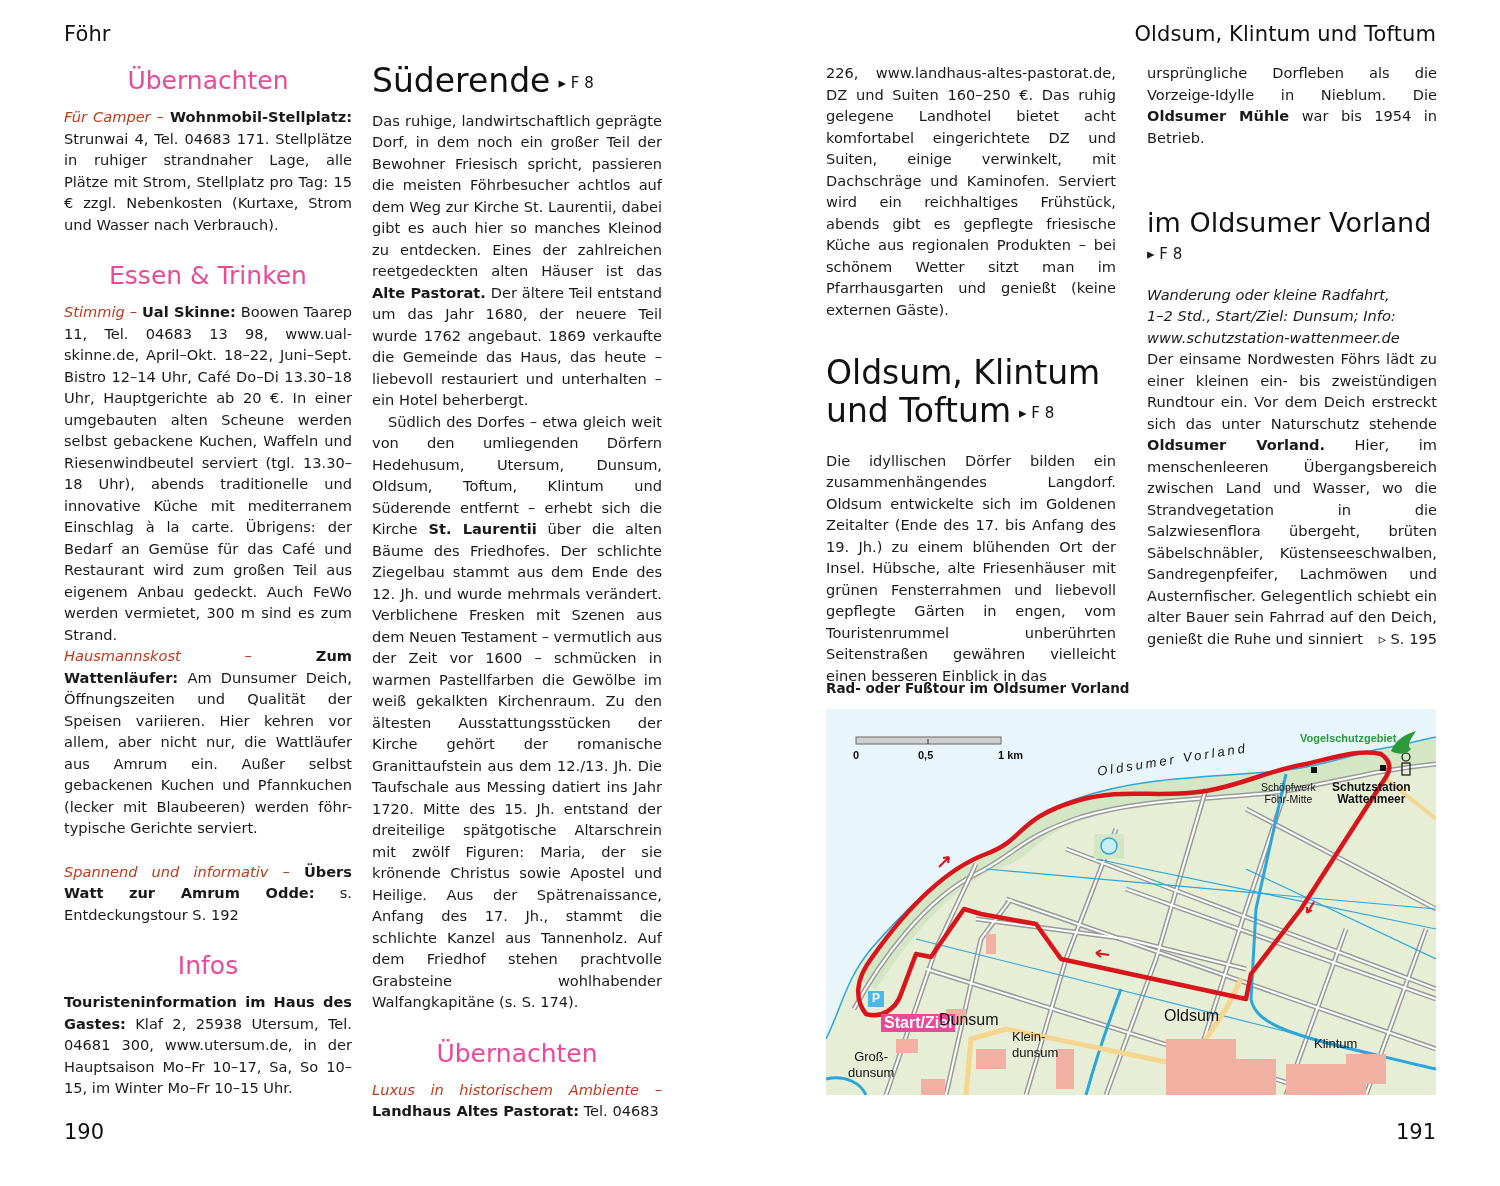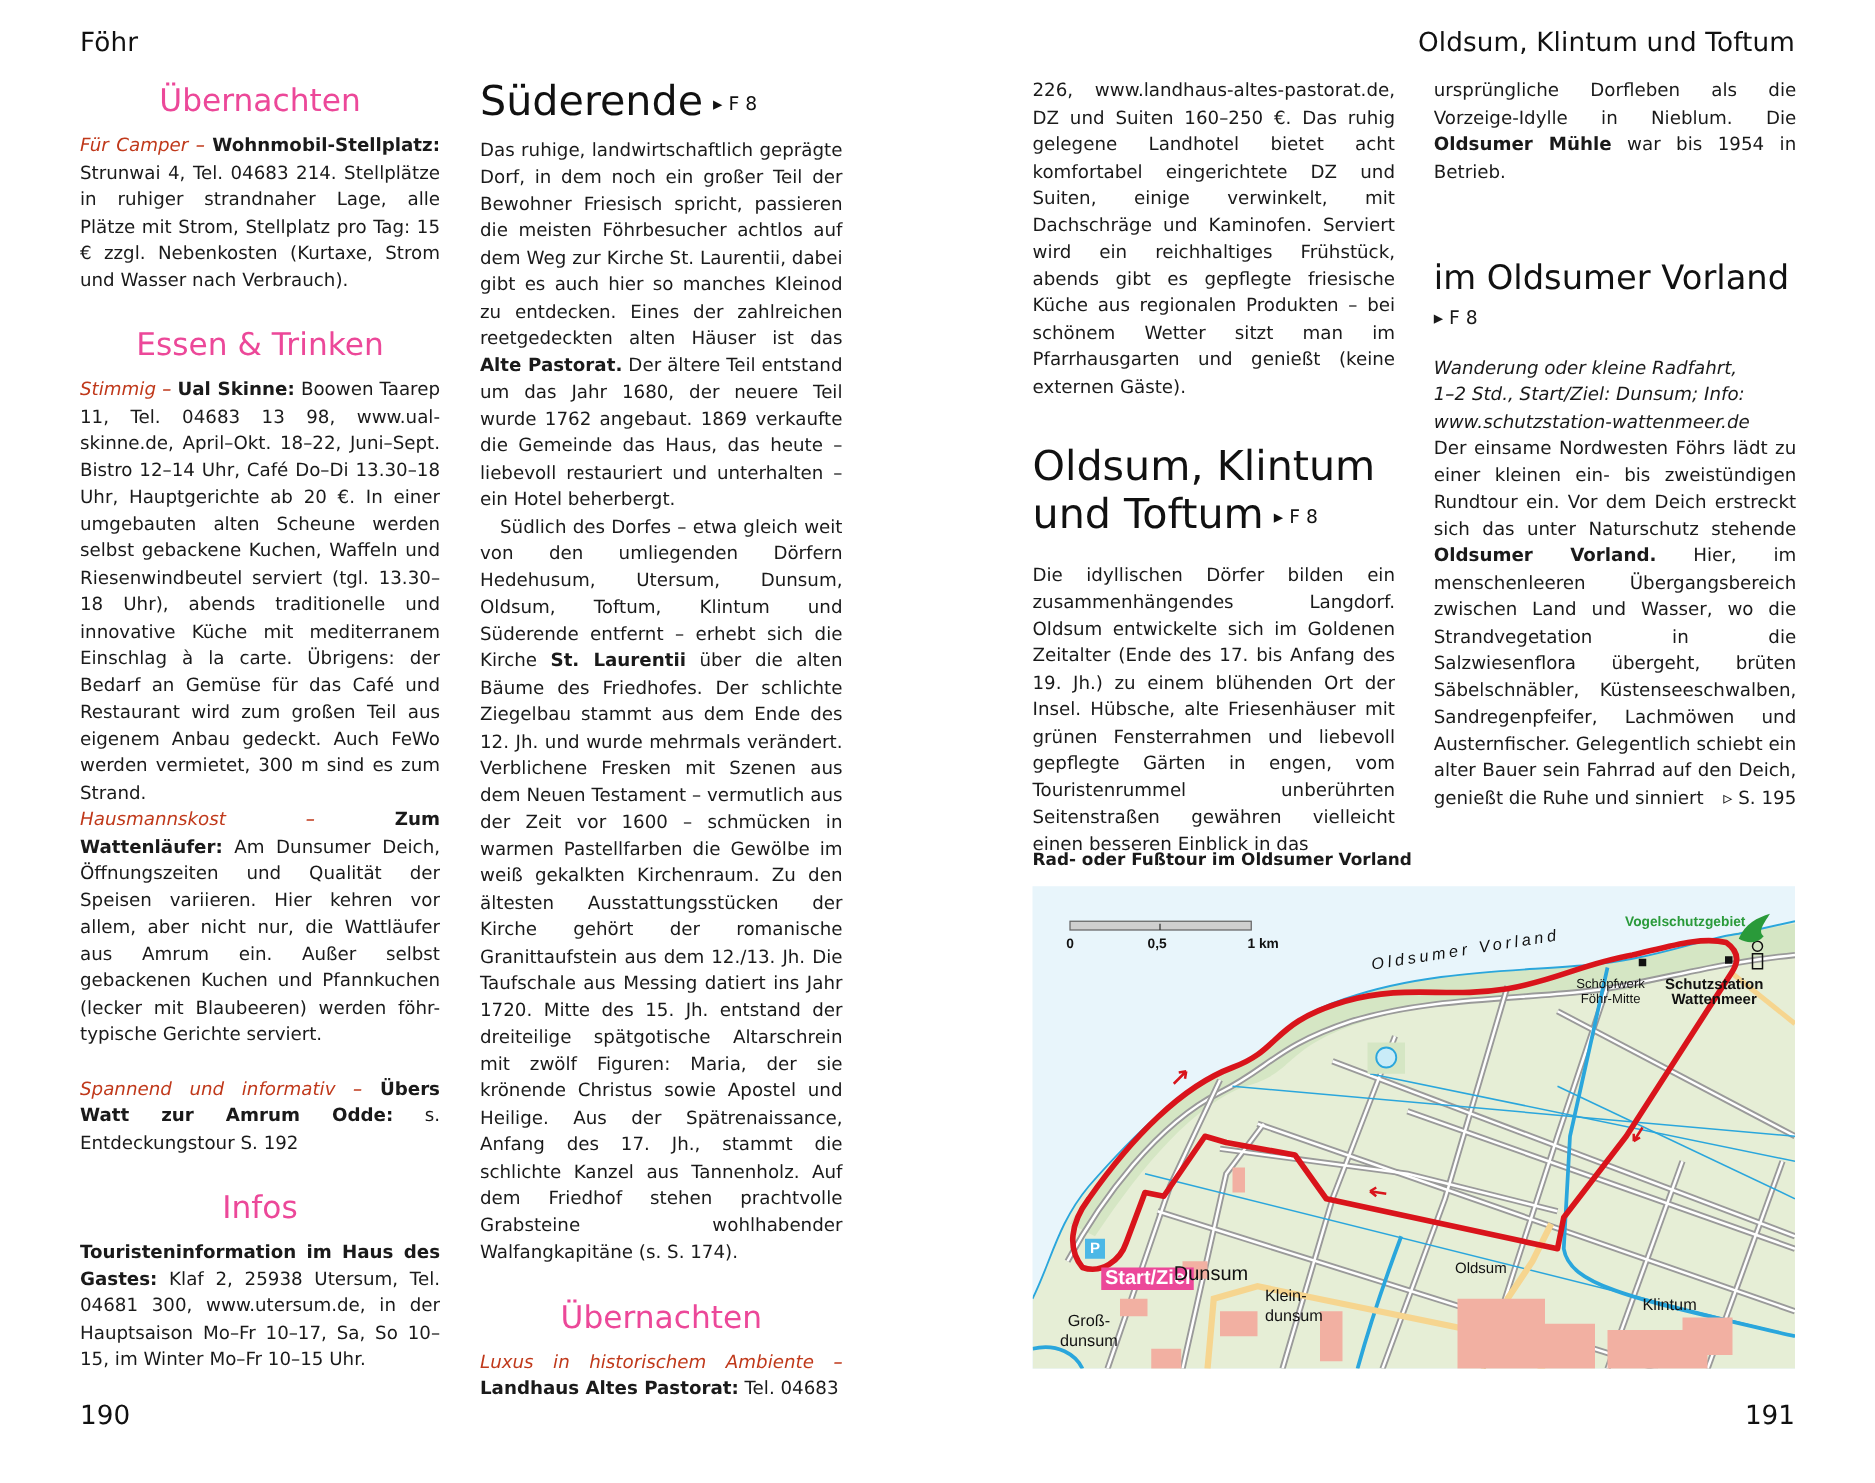--- a/index.html
+++ b/index.html
@@ -6,21 +6,21 @@
     html, body { width: 1500px; height: 1186px; background: #ffffff; overflow: hidden; }
     body { position: relative; font-family: "DejaVu Sans", "Liberation Sans", sans-serif; color: #1a1a1a; }
     .running-head { position: absolute; top: 22px; font-size: 21px; color: #111; letter-spacing: 0.1px; }
     .running-head.left { left: 64px; }
     .running-head.right { right: 64px; }
     .page-num { position: absolute; top: 1120px; font-size: 21px; color: #111; }
     .page-num.left { left: 64px; }
     .page-num.right { right: 64px; }
     .col { position: absolute; top: 62px; width: 290px; font-size: 14.6px; line-height: 21.5px; text-align: justify; hyphens: manual; }
     .col.c1 { left: 64px; width: 288px; }
-    .col.c2 { left: 384px; width: 290px; }
+    .col.c2 { left: 372px; width: 290px; }
     .col.c3 { left: 826px; width: 290px; }
     .col.c4 { left: 1147px; width: 290px; }
     .sec-head { color: #ec4899; font-size: 25px; line-height: 30px; margin: 4px 0 10px 0; font-weight: normal; text-align: center; }
     .sec-gap { height: 22px; }
     .lead { color: #c0391b; font-style: italic; }
     .b { font-weight: bold; }
     .place-head { font-size: 33px; line-height: 38px; font-weight: normal; text-align: left; color: #111; margin: 0 0 8px 0; }
     .place-head .ref { font-size: 15px; vertical-align: middle; margin-left: 8px; }
     .tour-head { font-size: 27px; line-height: 31px; font-weight: normal; text-align: left; color: #111; margin: 0; }
     .tour-ref { font-size: 15px; margin: 6px 0 18px 0; }
@@ -34,21 +34,21 @@
     .map-label { position: absolute; font-family: "Liberation Sans", sans-serif; color: #111; white-space: nowrap; }
   </style>
 </head>
 <body>
 
 <div class="running-head left">Föhr</div>
 <div class="running-head right">Oldsum, Klintum und Toftum</div>
 
 <div class="col c1">
   <h2 class="sec-head">Übernachten</h2>
-  <p><span class="lead">Für Camper –</span> <span class="b">Wohnmobil-Stellplatz:</span> <span>Strunwai 4, Tel. 04683 214. Stellplätze in ruhiger strandnaher Lage, alle Plätze mit Strom, Stellplatz pro Tag: 15 € zzgl. Nebenkosten (Kurtaxe, Strom und Wasser nach Verbrauch).</span></p>
+  <p><span class="lead">Für Camper –</span> <span class="b">Wohnmobil-Stellplatz:</span> <span>Strunwai 4, Tel. 04683 171. Stellplätze in ruhiger strandnaher Lage, alle Plätze mit Strom, Stellplatz pro Tag: 15 € zzgl. Nebenkosten (Kurtaxe, Strom und Wasser nach Verbrauch).</span></p>
   <div class="sec-gap"></div>
   <h2 class="sec-head">Essen &amp; Trinken</h2>
   <p><span class="lead">Stimmig –</span> <span class="b">Ual Skinne:</span> <span>Boowen Taarep 11, Tel. 04683 13 98, www.ual-skinne.de, April–Okt. 18–22, Juni–Sept. Bistro 12–14 Uhr, Café Do–Di 13.30–18 Uhr, Hauptgerichte ab 20 €. In einer umgebauten alten Scheune werden selbst gebackene Kuchen, Waffeln und Riesenwindbeutel serviert (tgl. 13.30–18 Uhr), abends traditionelle und innovative Küche mit mediterranem Einschlag à la carte. Übrigens: der Bedarf an Gemüse für das Café und Restaurant wird zum großen Teil aus eigenem Anbau gedeckt. Auch FeWo werden vermietet, 300 m sind es zum Strand.</span></p>
   <p><span class="lead">Hausmannskost –</span> <span class="b">Zum Wattenläufer:</span> <span>Am Dunsumer Deich, Öffnungszeiten und Qualität der Speisen variieren. Hier kehren vor allem, aber nicht nur, die Wattläufer aus Amrum ein. Außer selbst gebackenen Kuchen und Pfannkuchen (lecker mit Blaubeeren) werden föhr-typische Gerichte serviert.</span></p>
   <div class="sec-gap"></div>
   <p><span class="lead">Spannend und informativ –</span> <span class="b">Übers Watt zur Amrum Odde:</span> <span>s. Entdeckungstour S. 192</span></p>
   <div class="sec-gap"></div>
   <h2 class="sec-head">Infos</h2>
   <p><span class="b">Touristeninformation im Haus des Gastes:</span> <span>Klaf 2, 25938 Utersum, Tel. 04681 300, www.utersum.de, in der Hauptsaison Mo–Fr 10–17, Sa, So 10–15, im Winter Mo–Fr 10–15 Uhr.</span></p>
 </div>
@@ -179,18 +179,18 @@
   <span class="map-label" style="left:172px;top:40px;font-size:11px;font-weight:bold;">1 km</span>
   <span class="map-label" style="left:270px;top:55px;font-size:13px;font-style:italic;letter-spacing:3px;transform:rotate(-9deg);transform-origin:left top;">Oldsumer Vorland</span>
   <span class="map-label" style="left:474px;top:23px;font-size:11px;font-weight:bold;color:#2a9a3a;">Vogelschutzgebiet</span>
   <span class="map-label" style="left:435px;top:72px;font-size:10.5px;line-height:12px;text-align:center;"><span>Schöpfwerk</span><br><span>Föhr-Mitte</span></span>
   <span class="map-label" style="left:506px;top:72px;font-size:12px;line-height:12px;font-weight:bold;text-align:center;"><span>Schutzstation</span><br><span>Wattenmeer</span></span>
   <span class="map-label" style="left:46px;top:282px;font-size:12px;font-weight:bold;color:#fff;">P</span>
   <span class="map-label" style="left:55px;top:305px;font-size:16px;font-weight:bold;color:#fff;background:#ec4899;padding:0 3px;">Start/Ziel</span>
   <span class="map-label" style="left:113px;top:302px;font-size:16px;">Dunsum</span>
   <span class="map-label" style="left:186px;top:320px;font-size:13px;line-height:16px;"><span>Klein-</span><br><span>dunsum</span></span>
   <span class="map-label" style="left:22px;top:340px;font-size:13px;line-height:16px;text-align:center;"><span>Groß-</span><br><span>dunsum</span></span>
-  <span class="map-label" style="left:338px;top:298px;font-size:12px;">Oldsum</span>
+  <span class="map-label" style="left:338px;top:298px;font-size:16px;">Oldsum</span>
   <span class="map-label" style="left:488px;top:327px;font-size:13px;">Klintum</span>
 </div>
 
 <div class="page-num left">190</div>
 <div class="page-num right">191</div>
 
 </body></html>

